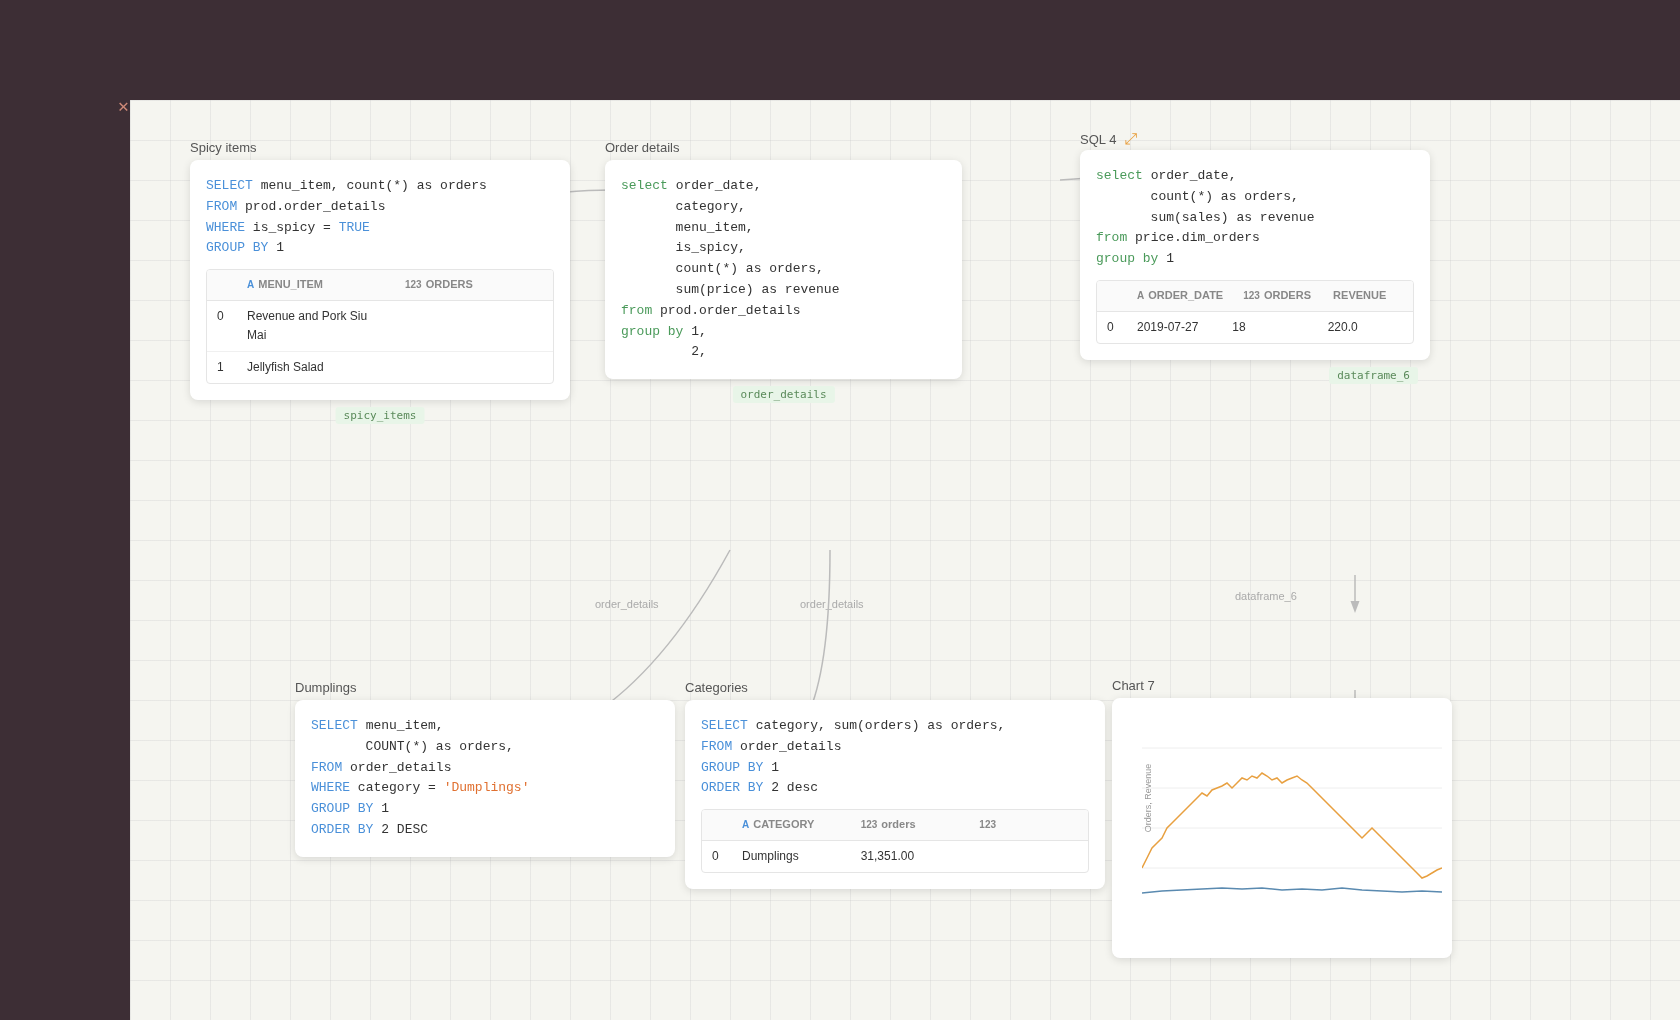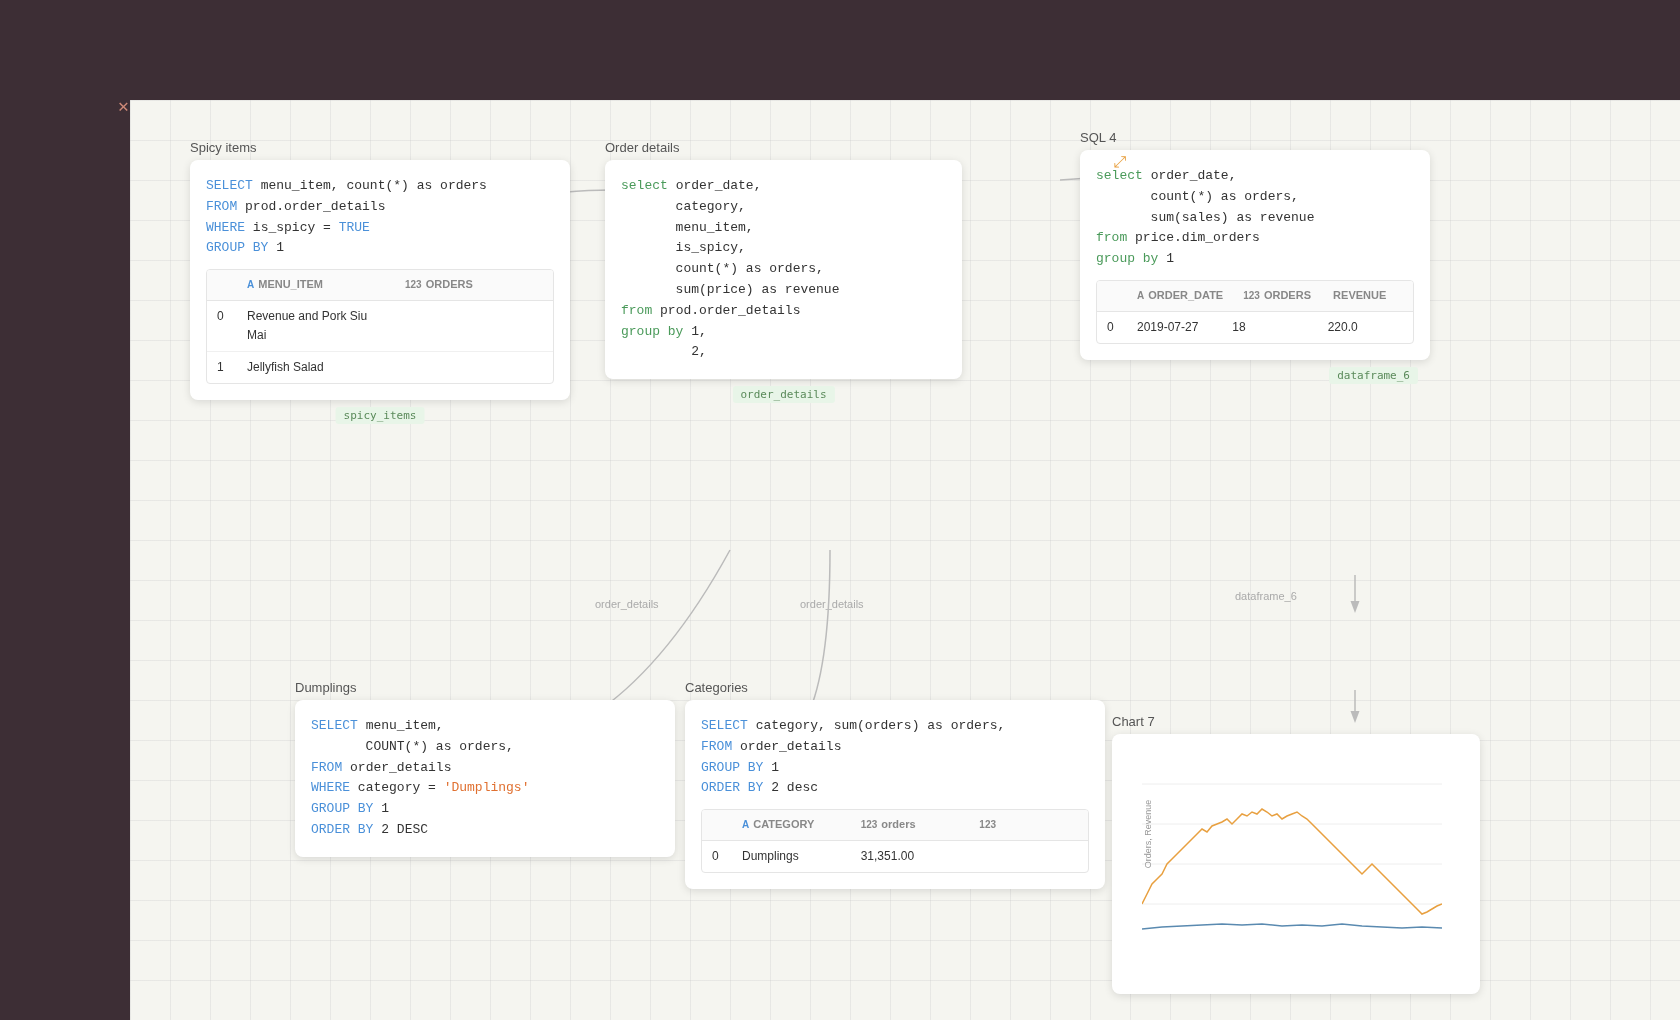--- a/index.html
+++ b/index.html
@@ -301,21 +301,21 @@
         <span class="text-dark"> 1,</span>
       </div>
       <div>
         <span class="text-dark">&nbsp;&nbsp;&nbsp;&nbsp;&nbsp;&nbsp;&nbsp;&nbsp;&nbsp;2,</span>
       </div>
     </div>
     <div class="node-label">order_details</div>
   </div>
 
   <div class="node-card" style="left: 950px; top: 50px; width: 350px;">
-    <div class="node-title" style="display:flex; gap:8px;flex-direction:column;">
+    <div class="node-title" style="display:flex; align-items:center; gap:8px;">
       <span>SQL 4</span>
       <span style="color:#e8a040; font-size:16px; margin-left: auto; margin-right: -10px;">⤢</span>
     </div>
     <div class="node-content">
       <div>
         <span class="kw-green">select</span>
         <span class="text-dark"> order_date,</span>
       </div>
       <div>
         <span class="text-dark">&nbsp;&nbsp;&nbsp;&nbsp;&nbsp;&nbsp;&nbsp;count(*) </span>
@@ -439,21 +439,21 @@
         <div class="mini-table-row">
           <div class="col col-num">0</div>
           <div class="col">Dumplings</div>
           <div class="col">31,351.00</div>
           <div class="col"></div>
         </div>
       </div>
     </div>
   </div>
 
-  <div class="chart-node" style="left: 982px; top: 598px; width: 368px; height: 260px; margin-top: 36px;">
+  <div class="chart-node" style="left: 982px; top: 598px; width: 340px; height: 260px;">
     <div class="node-title">Chart 7</div>
     <div class="chart-area">
       <div class="y-axis-label">Orders, Revenue</div>
       <svg width="300" height="200" style="margin-left: 20px;">
 
         <line x1="0" y1="40" x2="300" y2="40" stroke="#eee" stroke-width="1"></line>
         <line x1="0" y1="80" x2="300" y2="80" stroke="#eee" stroke-width="1"></line>
         <line x1="0" y1="120" x2="300" y2="120" stroke="#eee" stroke-width="1"></line>
         <line x1="0" y1="160" x2="300" y2="160" stroke="#eee" stroke-width="1"></line>
 

